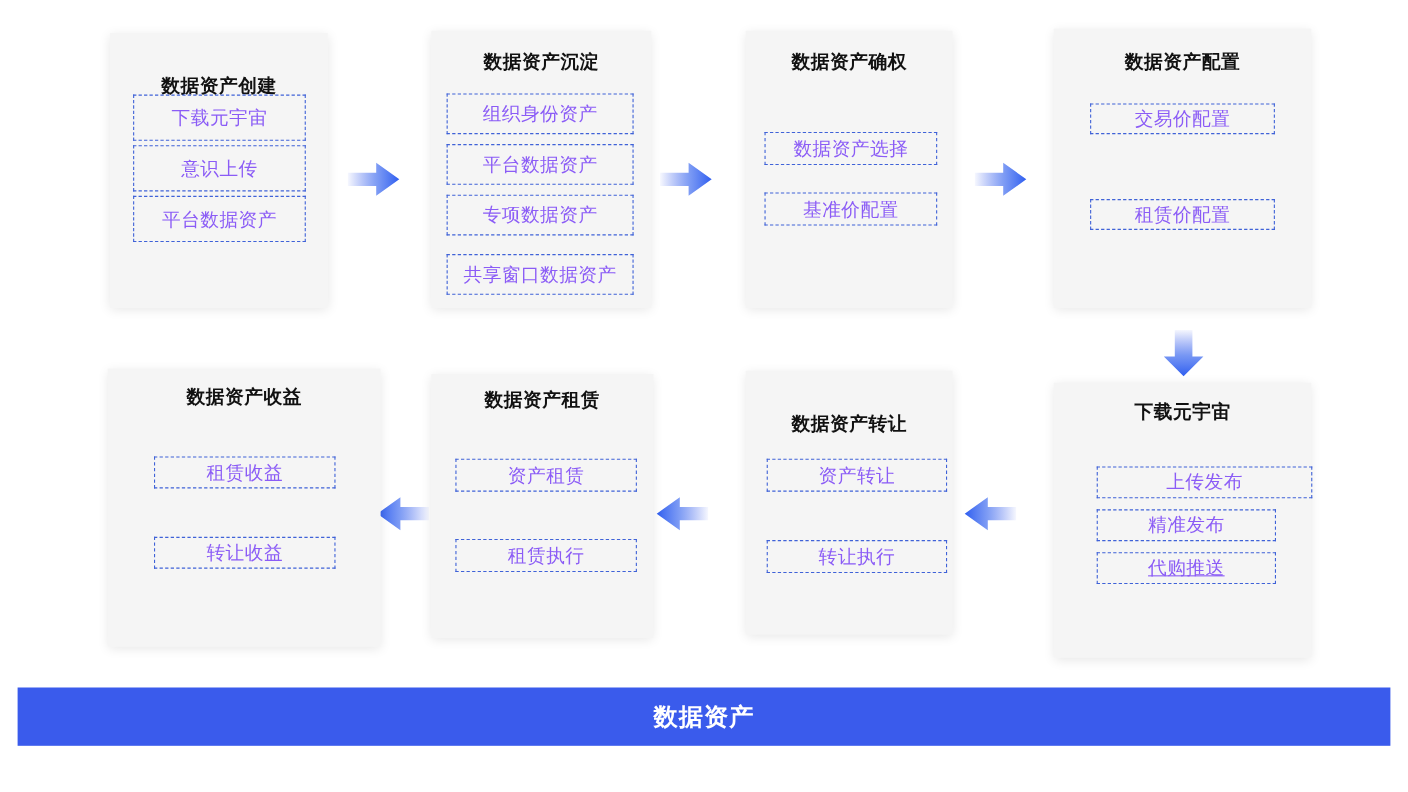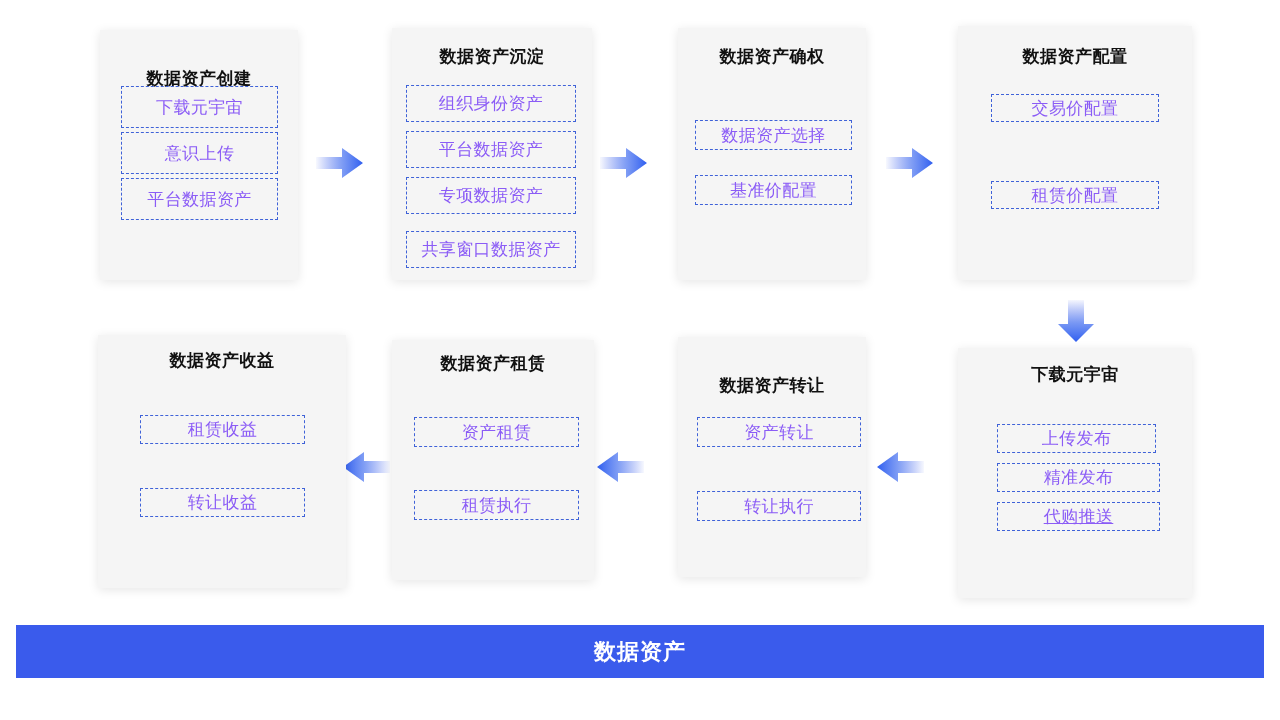--- a/index.html
+++ b/index.html
@@ -157,21 +157,21 @@
           <stop offset="55%" stop-color="#4a74f0" stop-opacity="0.75"></stop>
           <stop offset="100%" stop-color="#2f5ef0" stop-opacity="1"></stop>
         </linearGradient>
       </defs>
       <path d="M10,0 L26,0 L26,24 L36,24 L18,42 L0,24 L10,24 Z" fill="url(#gradDown1)"></path>
     </svg>
   </div>
 
   <div class="card" style="left:958px; top:348px; width:234px; height:250px;">
     <div class="card-title" style="top:18px;">下载元宇宙</div>
-    <div class="item" style="left:39px; top:76px; width:159px; height:29px;text-align:right;">上传发布</div>
+    <div class="item" style="left:39px; top:76px; width:196px; height:29px;text-align:right;">上传发布</div>
     <div class="item" style="left:39px; top:115px; width:163px; height:29px;">精准发布</div>
     <div class="item" style="left:39px; top:154px; width:163px; height:29px;text-decoration:underline;">代购推送</div>
   </div>
 
   <div class="arrow" style="left:874px; top:450px; width:50px; height:34px;">
     <svg width="50" height="34" viewBox="0 0 50 34">
       <defs>
         <linearGradient id="gradLeft1" x1="0" y1="0" x2="1" y2="0">
           <stop offset="0%" stop-color="#2f5ef0" stop-opacity="1"></stop>
           <stop offset="45%" stop-color="#4a74f0" stop-opacity="0.70"></stop>

